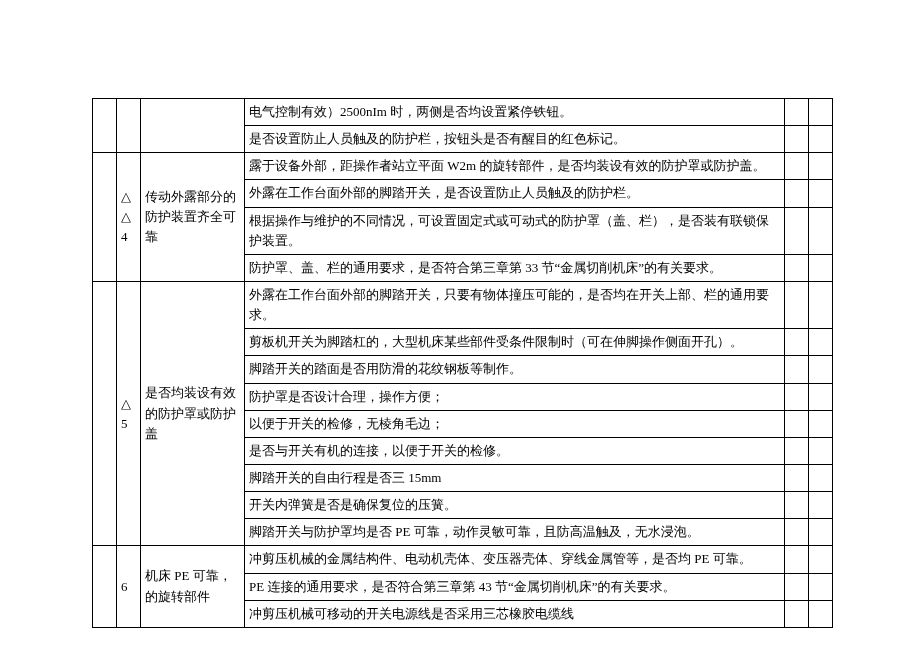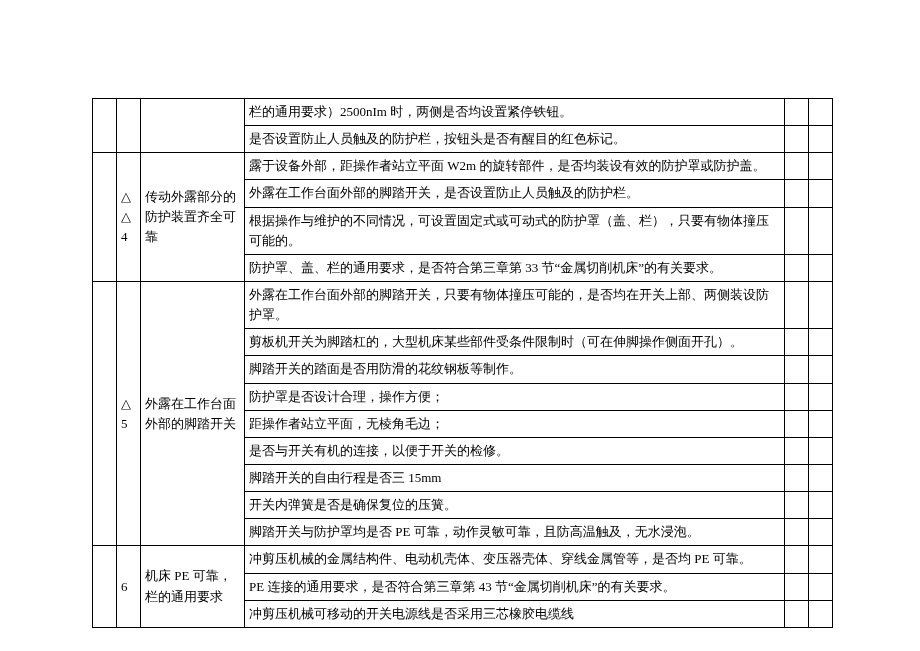--- a/index.html
+++ b/index.html
@@ -52,21 +52,21 @@
         <col class="col-d">
         <col class="col-e">
         <col class="col-f">
 </colgroup>
 <tbody>
 
 <tr>
   <td rowspan="2"></td>
   <td rowspan="2"></td>
   <td rowspan="2"></td>
-  <td>栏的通用要求）2500nIm 时，两侧是否均设置紧停铁钮。</td>
+  <td>电气控制有效）2500nIm 时，两侧是否均设置紧停铁钮。</td>
   <td></td>
   <td></td>
 </tr>
 <tr>
   <td>是否设置防止人员触及的防护栏，按钮头是否有醒目的红色标记。</td>
   <td></td>
   <td></td>
 </tr>
 
 <tr>
@@ -77,55 +77,55 @@
   <td>露于设备外部，距操作者站立平面 W2m 的旋转部件，是否均装设有效的防护罩或防护盖。</td>
   <td></td>
   <td></td>
 </tr>
 <tr>
   <td>外露在工作台面外部的脚踏开关，是否设置防止人员触及的防护栏。</td>
   <td></td>
   <td></td>
 </tr>
 <tr>
-  <td>根据操作与维护的不同情况，可设置固定式或可动式的防护罩（盖、栏），只要有物体撞压可能的。</td>
+  <td>根据操作与维护的不同情况，可设置固定式或可动式的防护罩（盖、栏），是否装有联锁保护装置。</td>
   <td></td>
   <td></td>
 </tr>
 <tr>
   <td>防护罩、盖、栏的通用要求，是否符合第三章第 33 节“金属切削机床”的有关要求。</td>
   <td></td>
   <td></td>
 </tr>
 
 <tr>
   <td rowspan="9"></td>
   <td rowspan="9"><span class="tri">△</span><br><span>5</span></td>
-  <td rowspan="9">外露在工作台面外部的脚踏开关</td>
-  <td>外露在工作台面外部的脚踏开关，只要有物体撞压可能的，是否均在开关上部、两侧装设防护罩。</td>
+  <td rowspan="9">是否均装设有效的防护罩或防护盖</td>
+  <td>外露在工作台面外部的脚踏开关，只要有物体撞压可能的，是否均在开关上部、栏的通用要求。</td>
   <td></td>
   <td></td>
 </tr>
 <tr>
   <td>剪板机开关为脚踏杠的，大型机床某些部件受条件限制时（可在伸脚操作侧面开孔）。</td>
   <td></td>
           <td></td>
 </tr>
 <tr>
   <td>脚踏开关的踏面是否用防滑的花纹钢板等制作。</td>
   <td></td>
           <td></td>
 </tr>
 <tr>
   <td>防护罩是否设计合理，操作方便；</td>
   <td></td>
           <td></td>
 </tr>
 <tr>
-  <td>距操作者站立平面，无棱角毛边；</td>
+  <td>以便于开关的检修，无棱角毛边；</td>
   <td></td>
           <td></td>
 </tr>
 <tr>
   <td>是否与开关有机的连接，以便于开关的检修。</td>
   <td></td>
           <td></td>
 </tr>
 <tr>
   <td>脚踏开关的自由行程是否三 15mm</td>
@@ -139,21 +139,21 @@
 </tr>
 <tr>
   <td>脚踏开关与防护罩均是否 PE 可靠，动作灵敏可靠，且防高温触及，无水浸泡。</td>
   <td></td>
           <td></td>
 </tr>
 
 <tr>
   <td rowspan="3"></td>
   <td rowspan="3"><span>6</span></td>
-  <td rowspan="3">机床 PE 可靠，栏的通用要求</td>
+  <td rowspan="3">机床 PE 可靠，的旋转部件</td>
   <td>冲剪压机械的金属结构件、电动机壳体、变压器壳体、穿线金属管等，是否均 PE 可靠。</td>
   <td></td>
   <td></td>
 </tr>
 <tr>
   <td>PE 连接的通用要求，是否符合第三章第 43 节“金属切削机床”的有关要求。</td>
   <td></td>
           <td></td>
 </tr>
 <tr>

